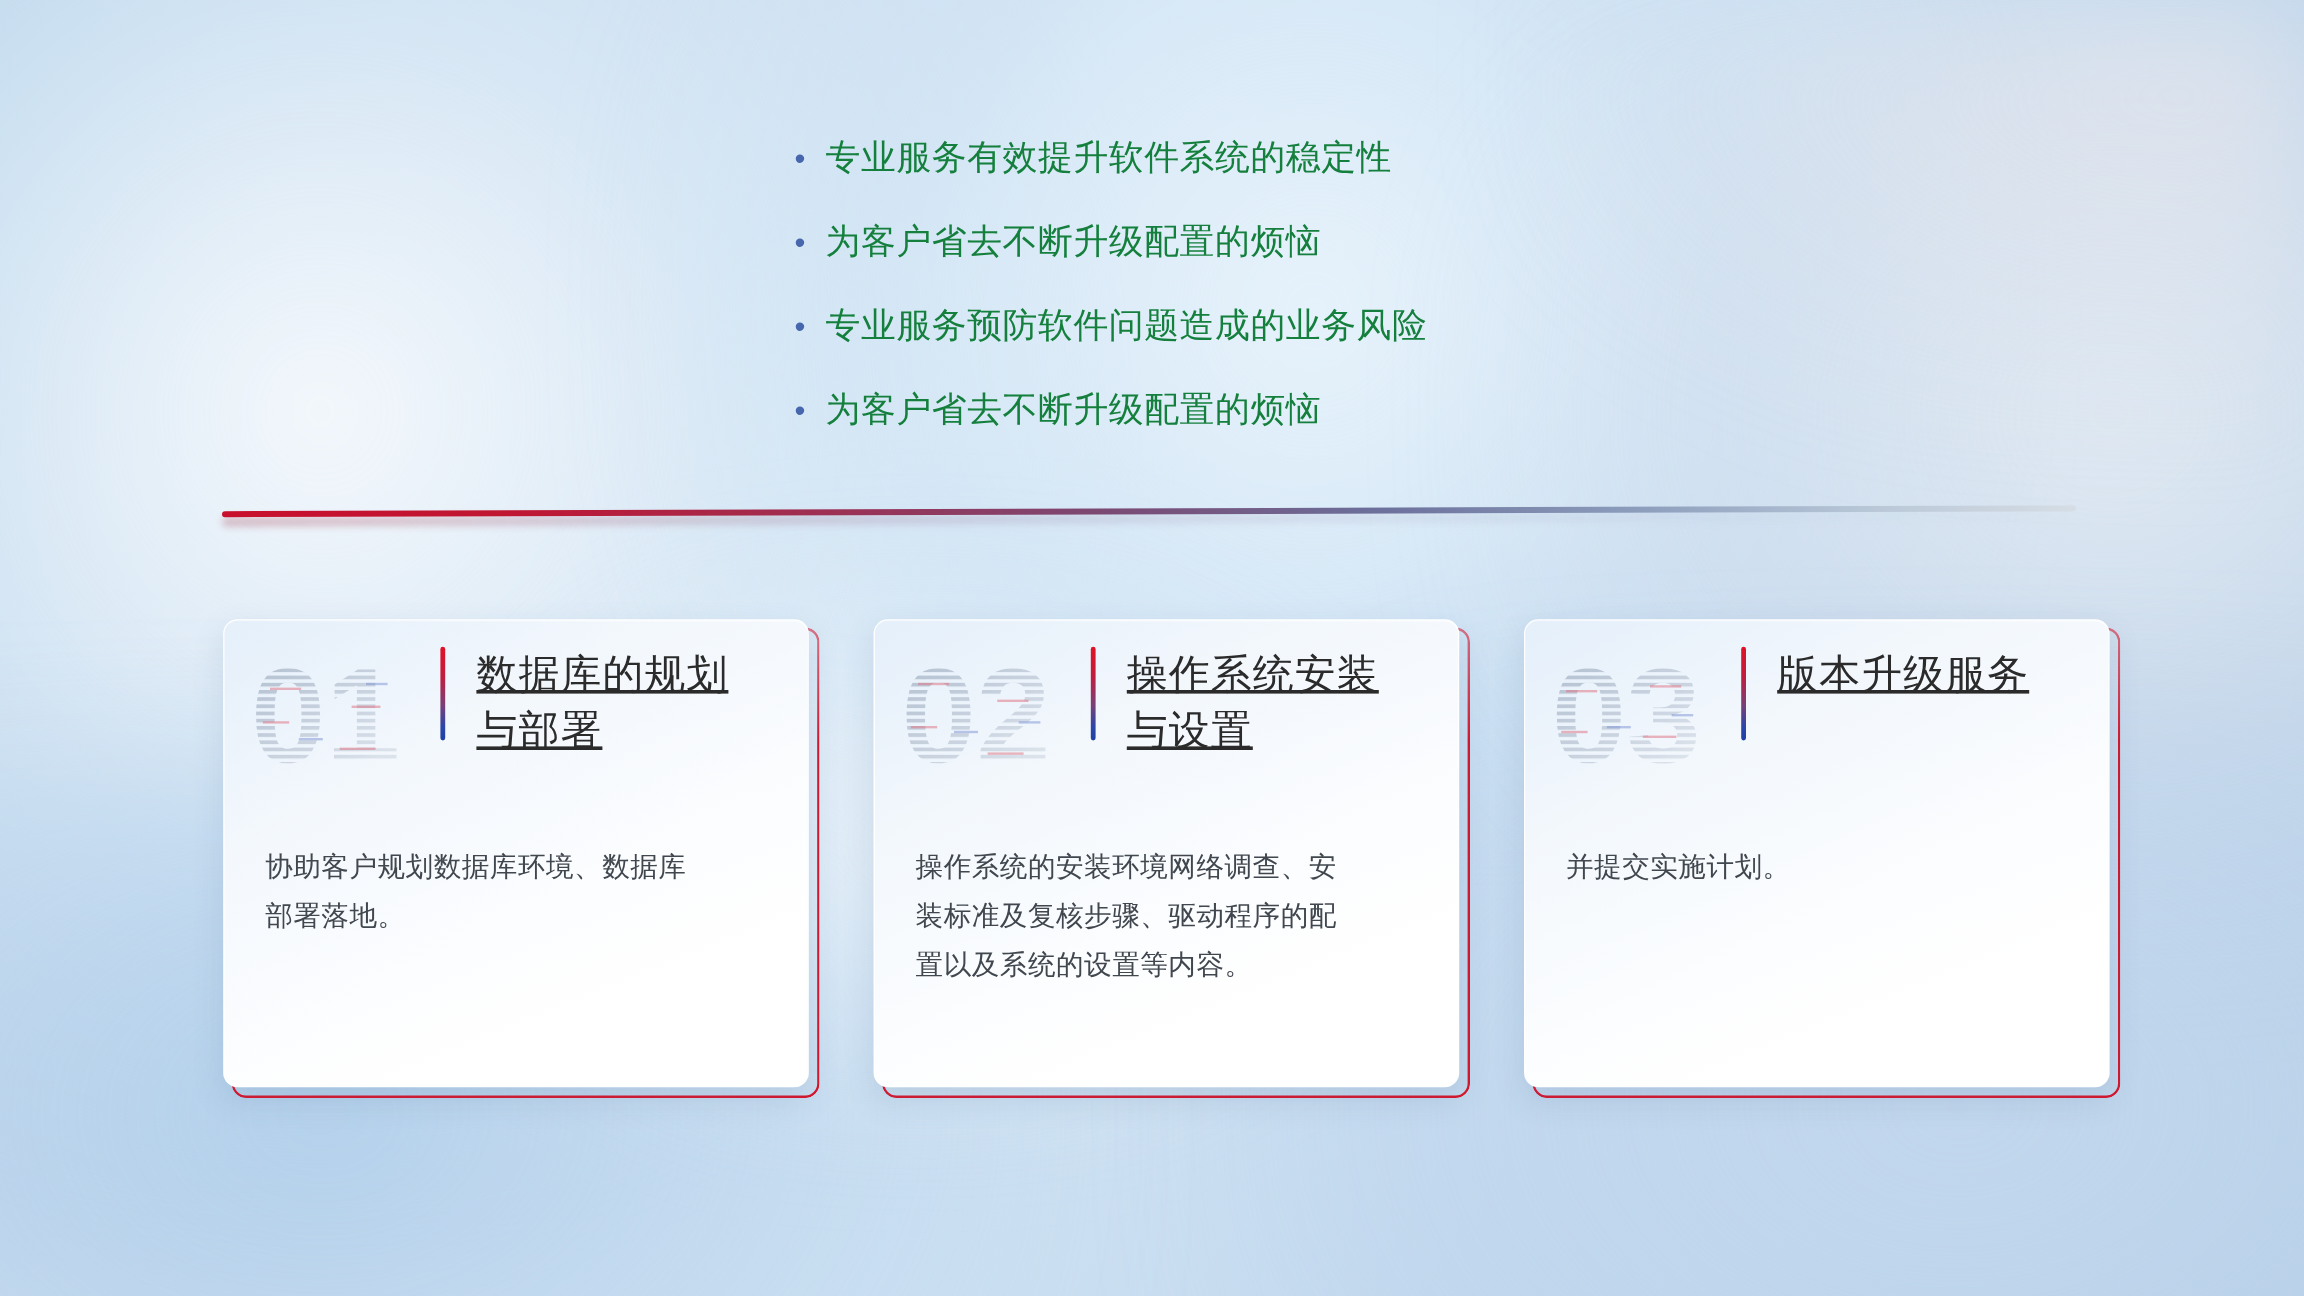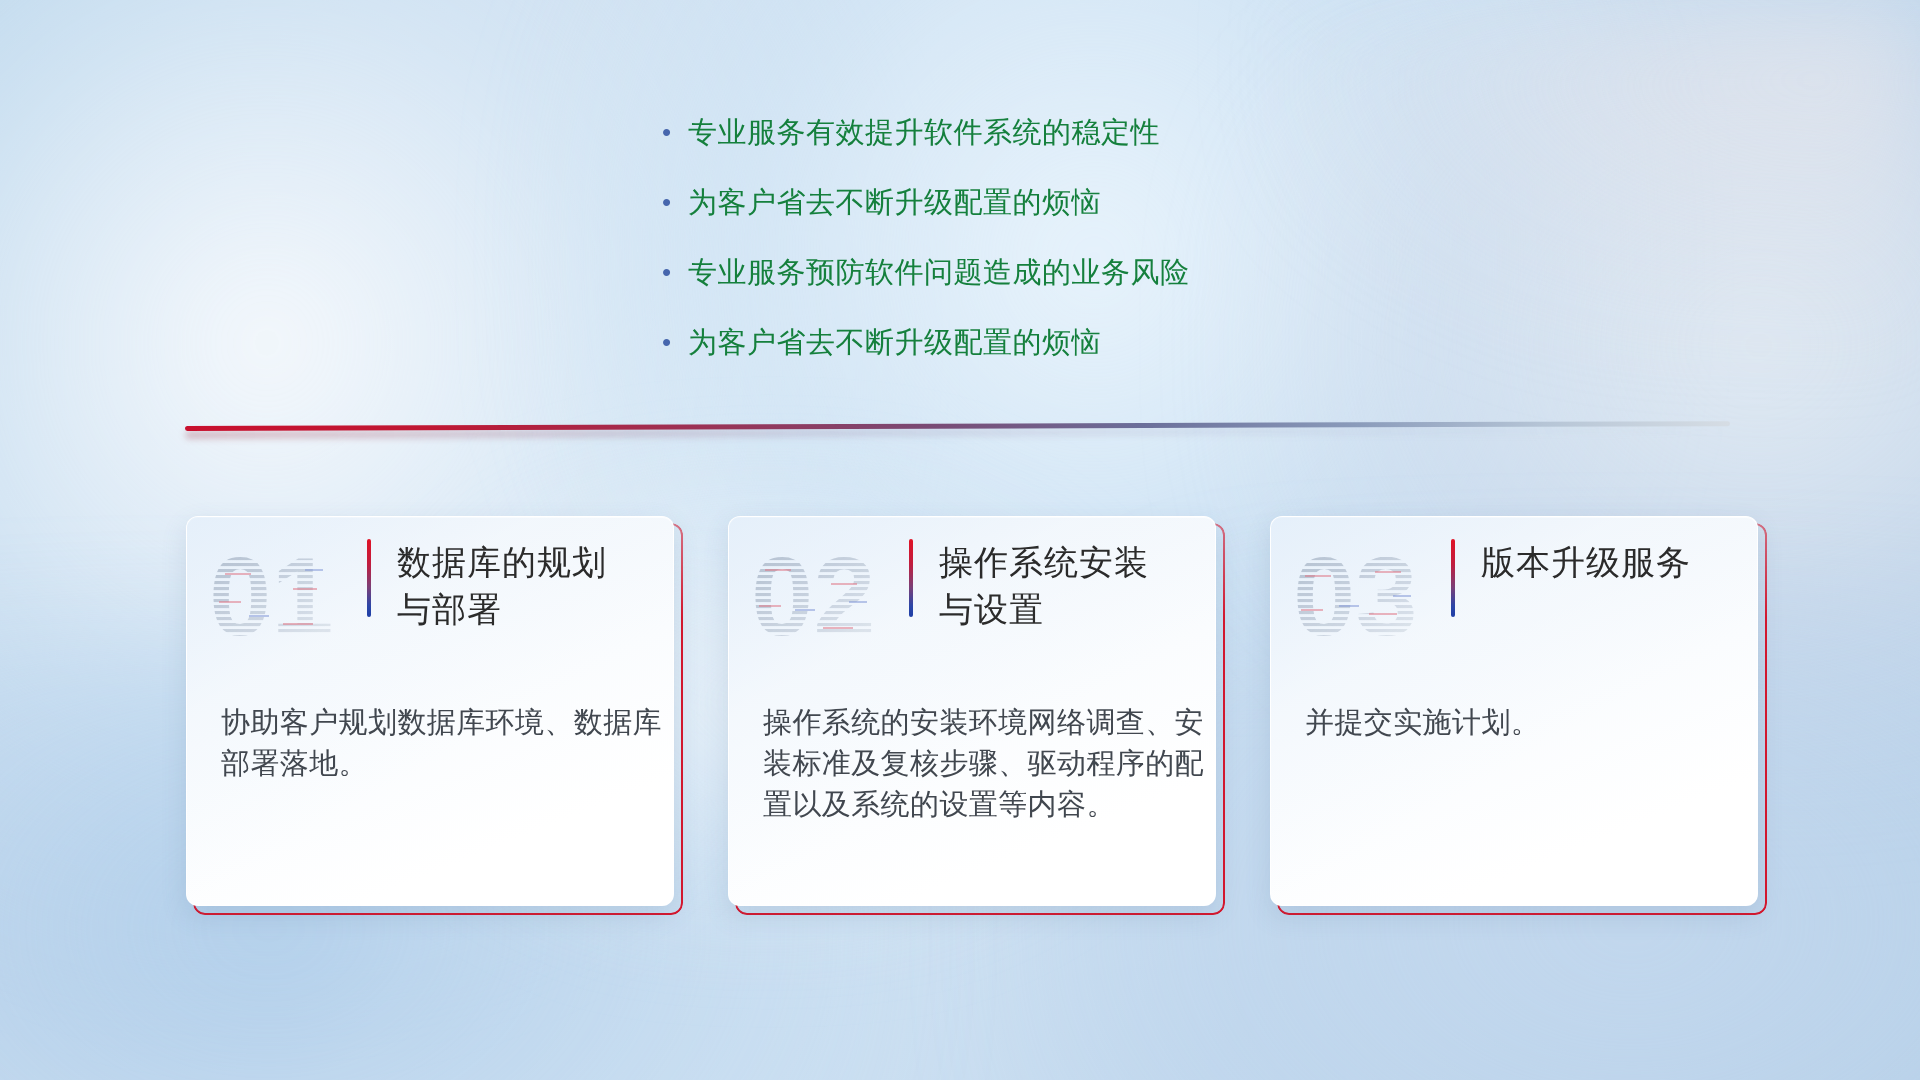--- a/index.html
+++ b/index.html
@@ -65,24 +65,24 @@
   .card-sheen{position:absolute;left:0;top:0;width:100%;height:100%;
     background:linear-gradient(150deg,rgba(226,238,250,.75) 0%,rgba(240,247,253,.35) 30%,rgba(255,255,255,0) 58%);}
 
   .card-head{position:absolute;left:0;top:22px;width:100%;height:120px;display:flex;align-items:flex-start;}
   .ghost-num{position:relative;margin-left:22px;width:150px;height:118px;flex:0 0 150px;}
   .ghost-num svg{position:absolute;left:0;top:0;}
 
   .sep-bar{width:4px;height:78px;border-radius:2px;flex:0 0 4px;margin-left:8px;
     background:linear-gradient(180deg,#e01226 0%,#c11d3e 32%,#7a3f77 62%,#2b46a8 86%,#1f3fa6 100%);}
 
-  .card-title{margin-left:26px;font-size:34px;line-height:47px;color:#2b2b2b;font-weight:400;letter-spacing:1px;}
+  .card-title{margin-left:26px;font-size:34px;line-height:47px;color:#2b2b2b;font-weight:400;letter-spacing:1px;text-decoration:underline;}
 
   .card-body{position:absolute;left:34px;top:185px;width:420px;
-    font-size:29px;line-height:41px;color:#41474f;font-weight:400;letter-spacing:.4px;}
+    font-size:23px;line-height:41px;color:#41474f;font-weight:400;letter-spacing:.4px;}
   .card-body div{white-space:nowrap;}
 </style>
 </head>
 <body>
 
 <div class="bg">
   <div class="bg-base"></div>
   <div class="bg-glow-a"></div>
   <div class="bg-glow-b"></div>
   <div class="bg-glow-c"></div>

